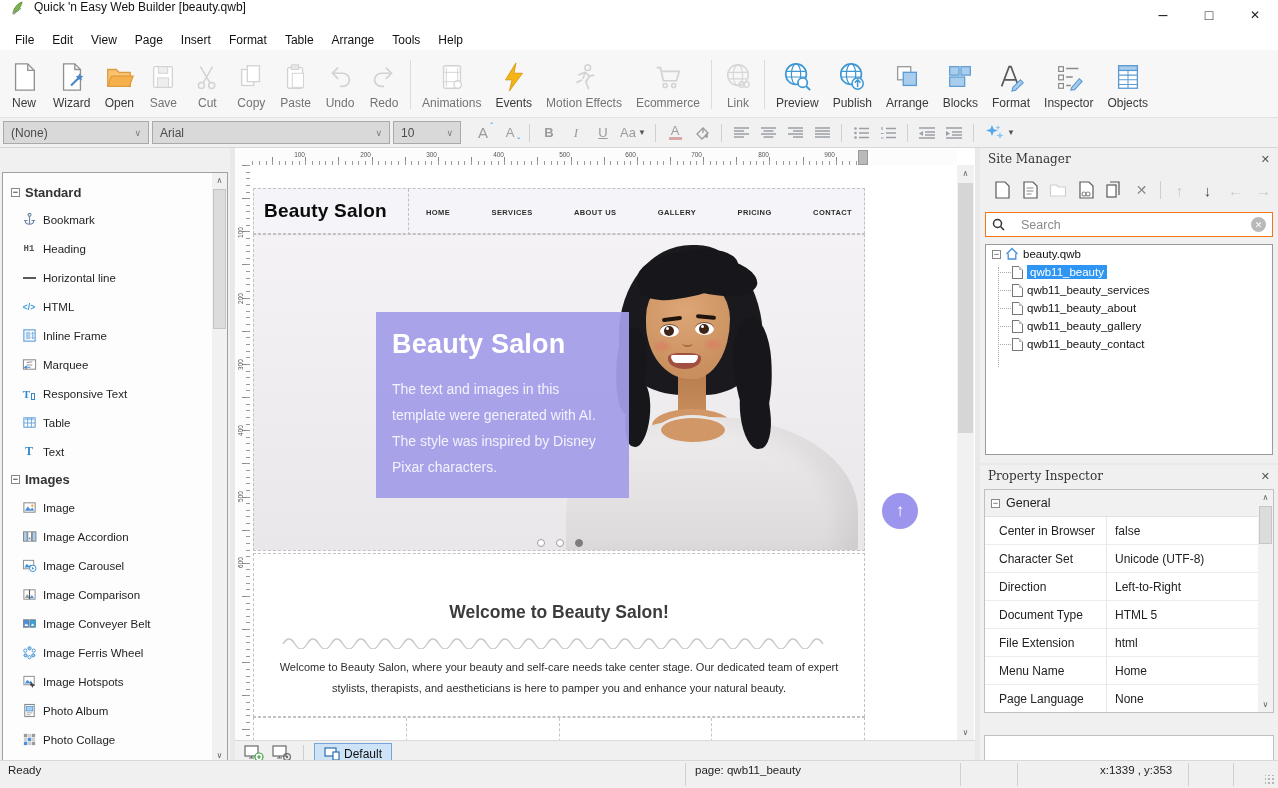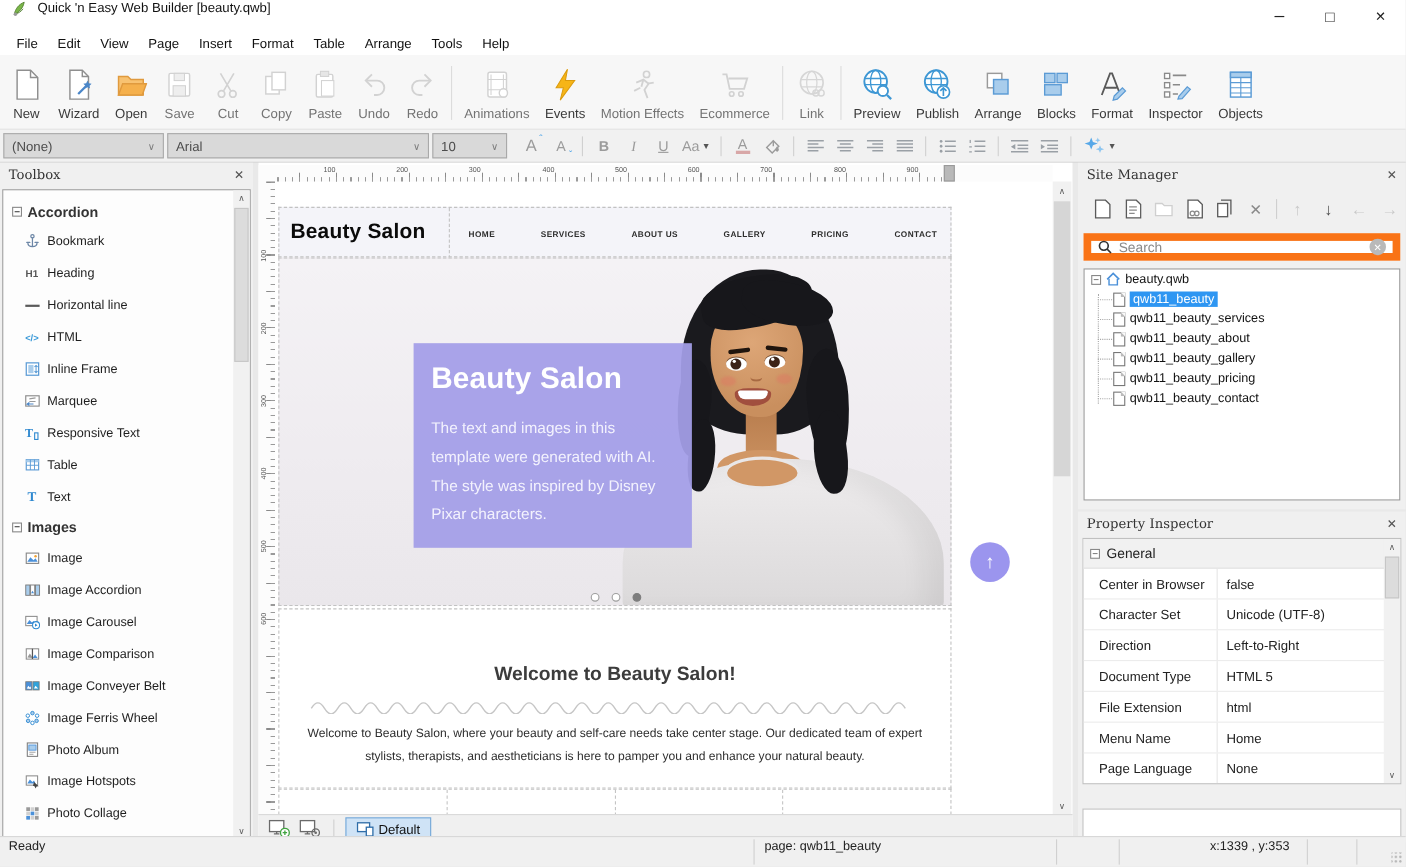--- a/index.html
+++ b/index.html
@@ -136,21 +136,21 @@
 
 
 .rightcol{position:absolute;left:980px;top:148px;width:298px;height:618px}
 .sm{position:absolute;left:0;top:0;width:298px;height:315px;background:#f0f0f0}
 .sm-tools{position:absolute;left:4px;top:26px;right:4px;height:32px;display:flex;align-items:center;gap:9px;padding-left:8px}
 .smt{width:19px;height:19px;display:flex;align-items:center;justify-content:center}
 .smsep{width:1px;height:18px;background:#cfcfcf}
 .arw{font-size:15px;font-weight:bold;color:#c9c9c9}
 .arw.on{color:#4a4a4a}
 .ar-up::after{content:"↑"}.ar-dn::after{content:"↓"}.ar-lf::after{content:"←"}.ar-rt::after{content:"→"}
-.search{position:absolute;left:5px;top:64px;right:5px;height:25px;background:#fff;border:7px solid #f97316;display:flex;align-items:center;padding:4px 6px;gap:6px}
+.search{position:absolute;left:5px;top:64px;right:5px;height:25px;background:#fff;border:1px solid #f97316;display:flex;align-items:center;padding:4px 6px;gap:16px}
 .search input{border:none;outline:none;flex:1;font-size:12.5px;color:#333;font-family:inherit;background:transparent}
 .search input::placeholder{color:#8a8a8a}
 .clr{width:15px;height:15px;border-radius:50%;background:#b9b9b9;color:#fff;font-size:9px;display:flex;align-items:center;justify-content:center}
 .clr::after{content:"✕"}
 .tree{position:absolute;left:5px;top:96px;right:5px;bottom:8px;border:1px solid #9a9a9a;background:#fff;overflow:hidden}
 .trow{height:18px;display:flex;align-items:center;gap:4px;font-size:11.5px;color:#111;position:relative}
 .troot{padding-left:6px}
 .tchild{padding-left:26px}
 .tl-v{position:absolute;left:12px;top:22px;height:100px;border-left:1px dotted #a8a8a8}
 .tl-h{position:absolute;left:12px;top:9px;width:13px;border-top:1px dotted #a8a8a8}
@@ -537,41 +537,37 @@
           <path d="M7 1l1.6 4L13 6.5l-4.4 1.5L7 12 5.4 8 1 6.5 5.4 5z" fill="#57a8e8"></path>
           <path d="M15 8l1 2.6 2.8 1-2.8 1L15 15l-1-2.4-2.8-1 2.8-1z" fill="#8ec6f0"></path>
           <path d="M13 1l.7 1.8L15.5 3.5l-1.8.7L13 6l-.7-1.8-1.8-.7 1.8-.7z" fill="#8ec6f0"></path>
         </svg>
       </span>
     <span class="ddarrow"></span>
   </div>
 </div>
 
 <div class="toolbox">
-  <div class="panel-cap">
-    <span>Toolbox</span>
-    <span class="x"></span>
-  </div>
   <div class="tb-list">
     <div class="tb-inner">
       <div class="tb-sec">
         <span class="exp"></span>
-        <span>Accordion</span>
+        <span>Standard</span>
       </div>
       <div class="tb-row">
         <span class="ic">
             <svg width="15" height="15" viewBox="0 0 16 16">
               <circle cx="8" cy="3" r="1.6" fill="none" stroke="#6c86a6" stroke-width="1.2"></circle>
               <path d="M8 4.6V13M3.5 9c0 2.8 2.3 4 4.5 4s4.5-1.2 4.5-4M5.5 9H2.5m11 0h-3" fill="none" stroke="#6c86a6" stroke-width="1.2" stroke-linecap="round"></path>
             </svg>
           </span>
         <span class="tlbl">Bookmark</span>
       </div>
       <div class="tb-row">
-        <span class="ic glyph" style="font-size:9px;color:#555;font-family:Liberation Sans, sans-serif">H1</span>
+        <span class="ic glyph" style="font-size:9px;color:#555;font-family:Liberation Mono, monospace">H1</span>
         <span class="tlbl">Heading</span>
       </div>
       <div class="tb-row">
         <span class="ic">
             <span style="width:13px;border-top:2px solid #5a5a5a"></span>
           </span>
         <span class="tlbl">Horizontal line</span>
       </div>
       <div class="tb-row">
         <span class="ic glyph" style="font-size:8.5px;color:#3a9ad9">&lt;/&gt;</span>
@@ -685,36 +681,36 @@
               <circle cx="8" cy="13" r="1.7" fill="#fff" stroke="#2f89d0" stroke-width=".9"></circle>
               <circle cx="3.8" cy="11" r="1.7" fill="#a9cdec" stroke="#2f89d0" stroke-width=".9"></circle>
               <circle cx="3.5" cy="6" r="1.7" fill="#fff" stroke="#2f89d0" stroke-width=".9"></circle>
             </svg>
           </span>
         <span class="tlbl">Image Ferris Wheel</span>
       </div>
       <div class="tb-row">
         <span class="ic">
             <svg width="15" height="15" viewBox="0 0 16 16">
+              <rect x="2" y="2.5" width="11" height="9" fill="#fff" stroke="#8a8a8a" stroke-width="1"></rect>
+              <path d="M3 10l2.5-4 2.5 2.5 1.5-1.5 1.5 3z" fill="#4a90d9"></path>
+              <path d="M9.5 8.5l4.5 4-2 .3-1 2-1-2.3-1.5-.5z" fill="#444"></path>
+            </svg>
+          </span>
+        <span class="tlbl">Image Hotspots</span>
+      </div>
+      <div class="tb-row">
+        <span class="ic">
+            <svg width="15" height="15" viewBox="0 0 16 16">
               <rect x="3" y="1.5" width="10" height="13" fill="#fff" stroke="#7a7a7a" stroke-width="1"></rect>
               <rect x="4.5" y="3.5" width="7" height="5" fill="#a9cdec" stroke="#4a90d9" stroke-width=".8"></rect>
               <path d="M5 10.5h6M5 12.5h4" stroke="#9a9a9a" stroke-width=".9"></path>
             </svg>
           </span>
         <span class="tlbl">Photo Album</span>
-      </div>
-      <div class="tb-row">
-        <span class="ic">
-            <svg width="15" height="15" viewBox="0 0 16 16">
-              <rect x="2" y="2.5" width="11" height="9" fill="#fff" stroke="#8a8a8a" stroke-width="1"></rect>
-              <path d="M3 10l2.5-4 2.5 2.5 1.5-1.5 1.5 3z" fill="#4a90d9"></path>
-              <path d="M9.5 8.5l4.5 4-2 .3-1 2-1-2.3-1.5-.5z" fill="#444"></path>
-            </svg>
-          </span>
-        <span class="tlbl">Image Hotspots</span>
       </div>
       <div class="tb-row">
         <span class="ic">
             <svg width="15" height="15" viewBox="0 0 16 16">
               <rect x="2" y="2" width="3.6" height="3.6" fill="#9a9a9a"></rect>
               <rect x="6.2" y="2" width="3.6" height="3.6" fill="#d0d0d0"></rect>
               <rect x="10.4" y="2" width="3.6" height="3.6" fill="#9a9a9a"></rect>
               <rect x="2" y="6.2" width="3.6" height="3.6" fill="#d0d0d0"></rect>
               <rect x="6.2" y="6.2" width="3.6" height="3.6" fill="#4a90d9"></rect>
               <rect x="10.4" y="6.2" width="3.6" height="3.6" fill="#d0d0d0"></rect>
@@ -960,25 +956,20 @@
         <span>qwb11_beauty_about</span>
       </div>
       <div class="trow tchild">
         <span class="tl-h"></span>
           <span class="pg"></span>
         <span>qwb11_beauty_gallery</span>
       </div>
       <div class="trow tchild">
         <span class="tl-h"></span>
           <span class="pg"></span>
-        <span>qwb11_beauty_pricing</span>
-      </div>
-      <div class="trow tchild">
-        <span class="tl-h"></span>
-          <span class="pg"></span>
         <span>qwb11_beauty_contact</span>
       </div>
     </div>
   </div>
 
   <div class="pi">
     <div class="panel-cap">
       <span>Property Inspector</span>
       <span class="x"></span>
     </div>

